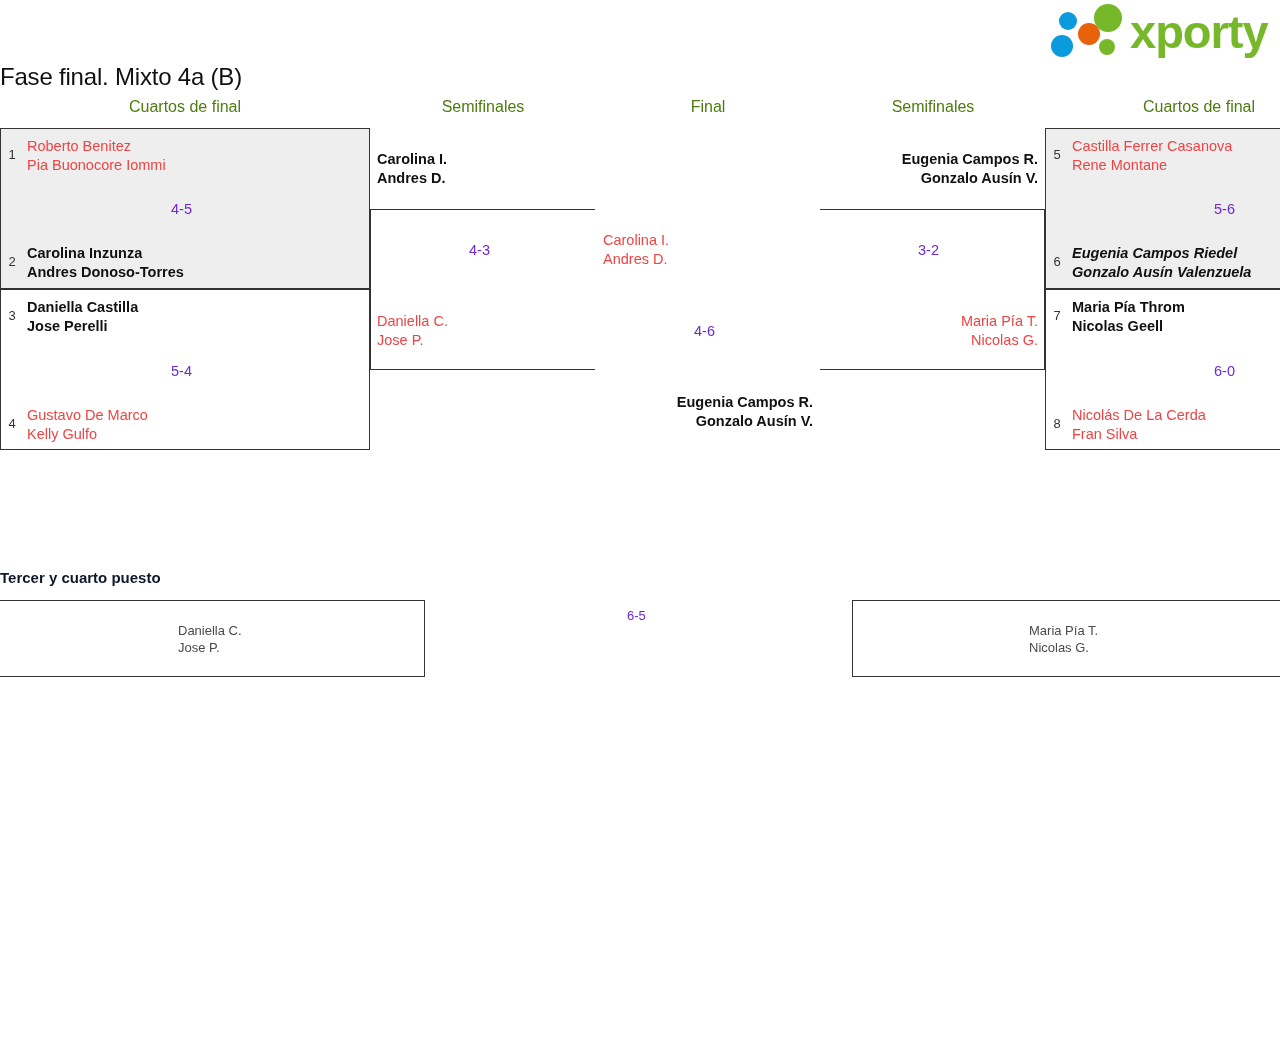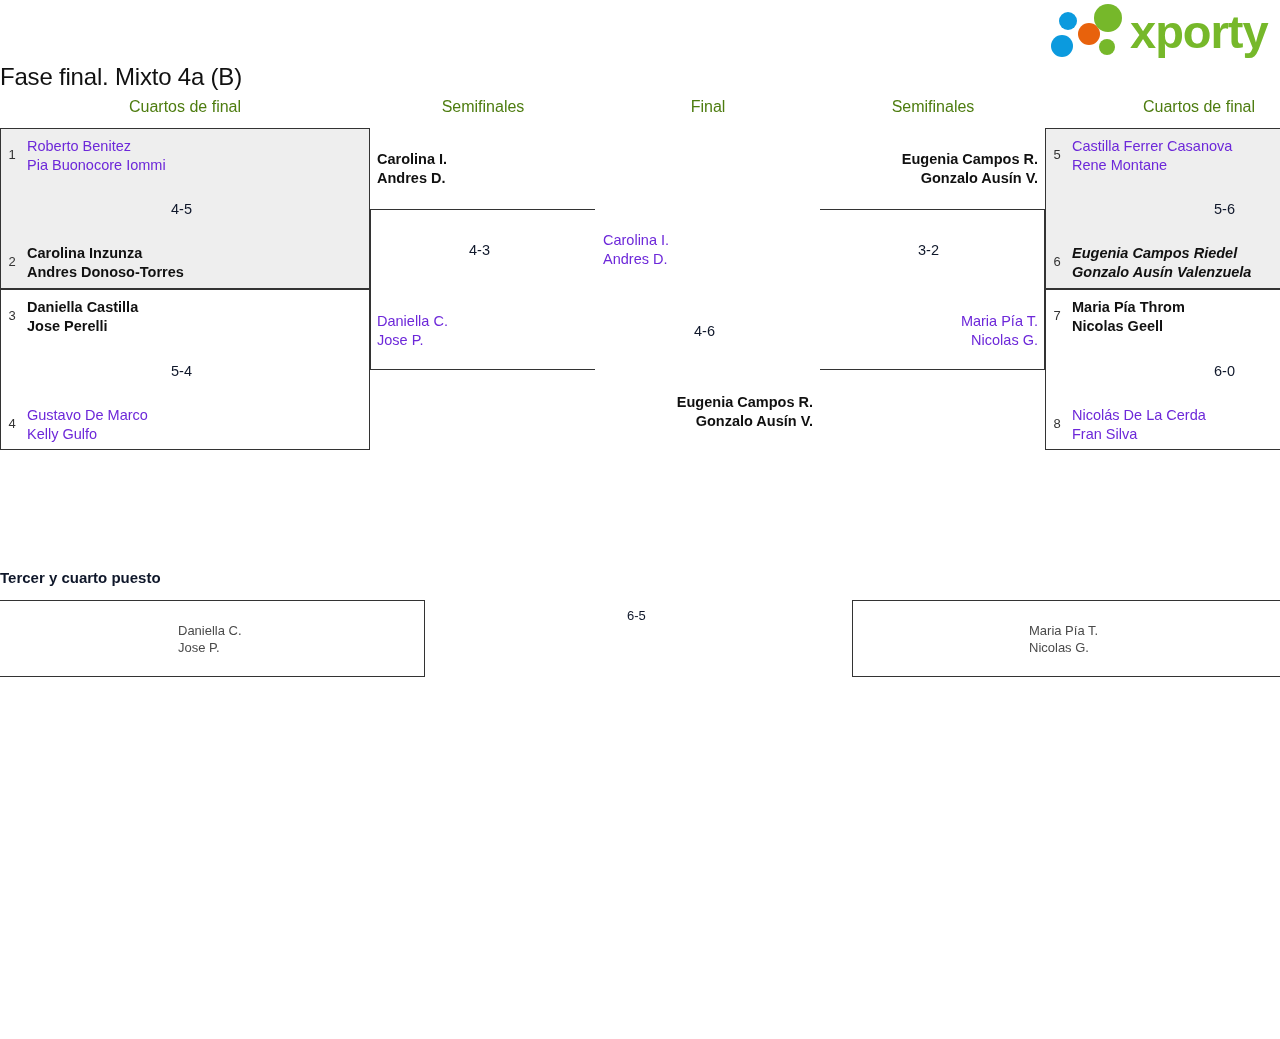--- a/index.html
+++ b/index.html
@@ -76,39 +76,39 @@
   }
 
   
   .team {
     position: absolute;
     font-size: 14.5px;
     line-height: 19px;
     white-space: nowrap;
   }
   .team .l1, .team .l2 { display: block; }
-  .team.loser   { color: #6d28d9; font-weight: 400; }
+  .team.loser   { color: #ef4444; font-weight: 400; }
   .team.winner  { color: #111111; font-weight: 700; }
   .team.right   { text-align: right; }
 
   
   .seed {
     position: absolute;
     font-size: 13px;
     color: #333333;
     line-height: 14px;
     text-align: center;
     width: 16px;
   }
 
   
   .score {
     position: absolute;
     font-size: 14.5px;
-    color: #0f172a;
+    color: #6d28d9;
     line-height: 18px;
     white-space: nowrap;
   }
 
   
   #third-place-title {
     position: absolute;
     left: 0px;
     top: 568px;
     font-size: 15px;

